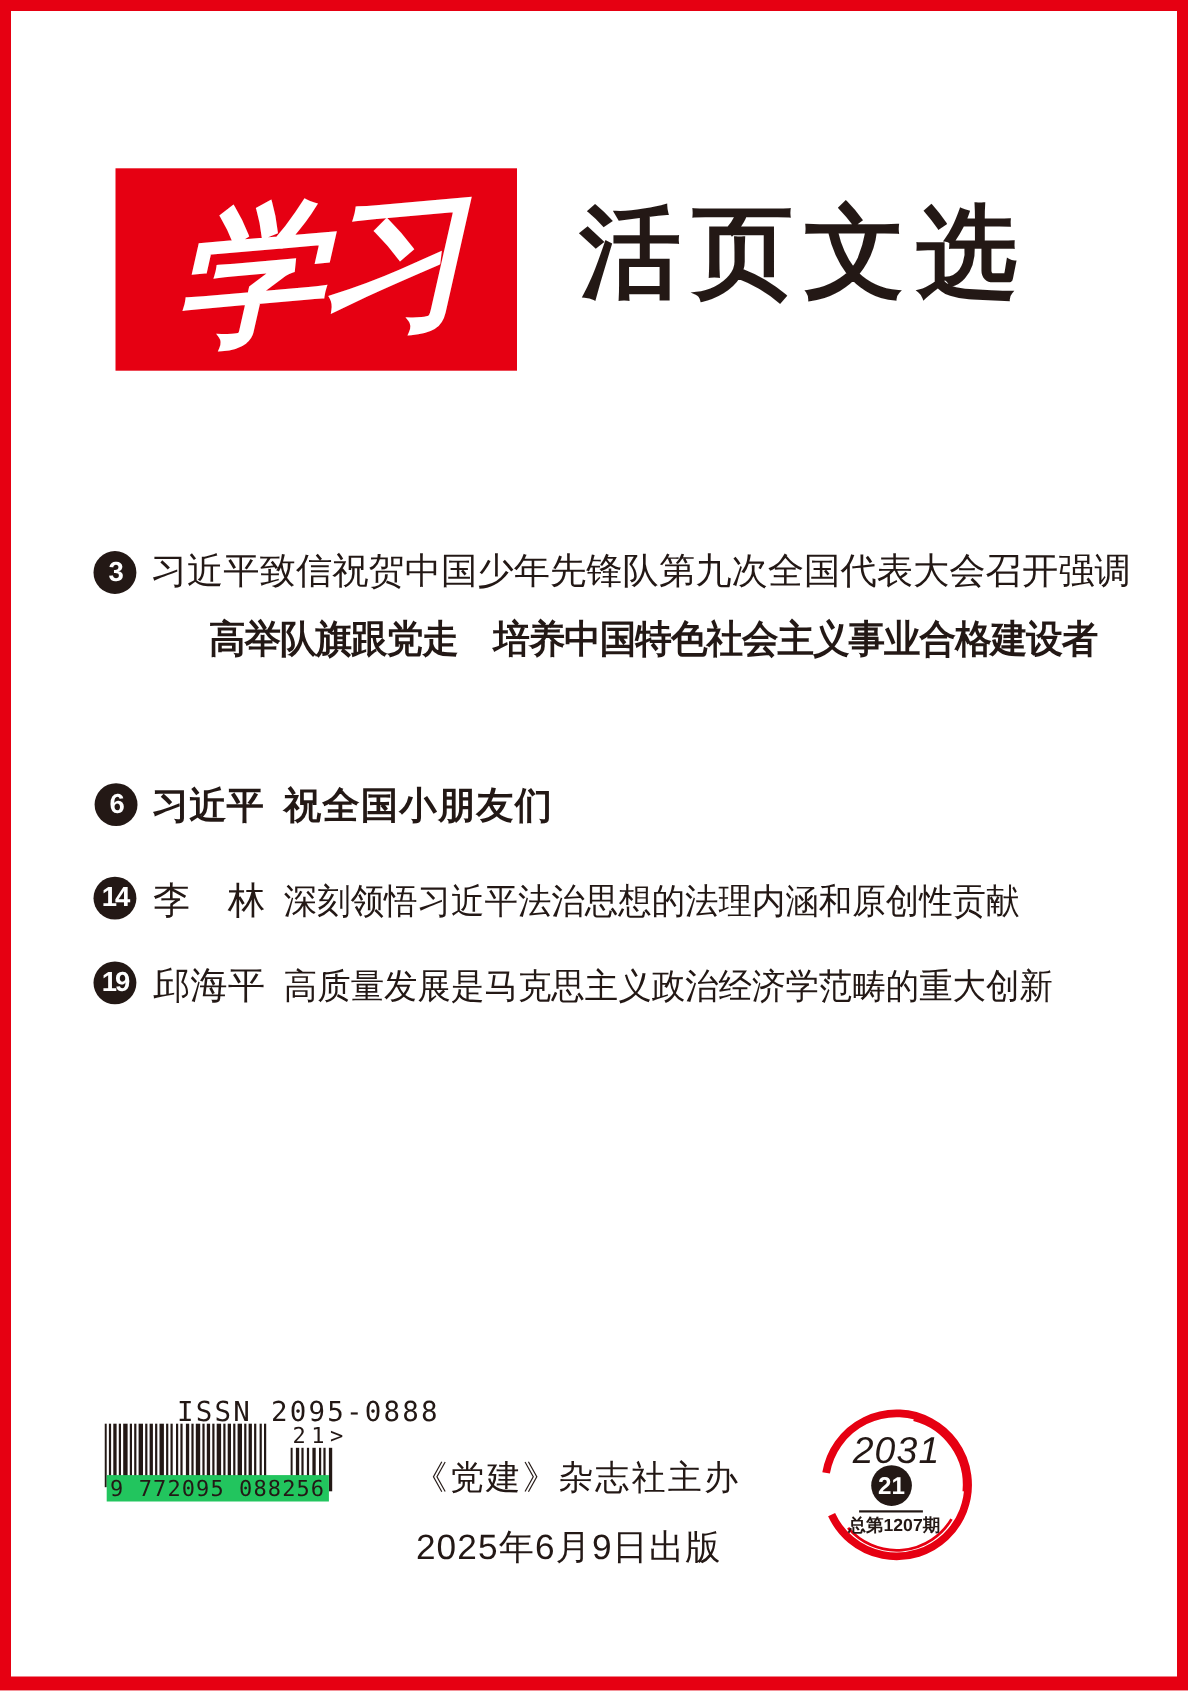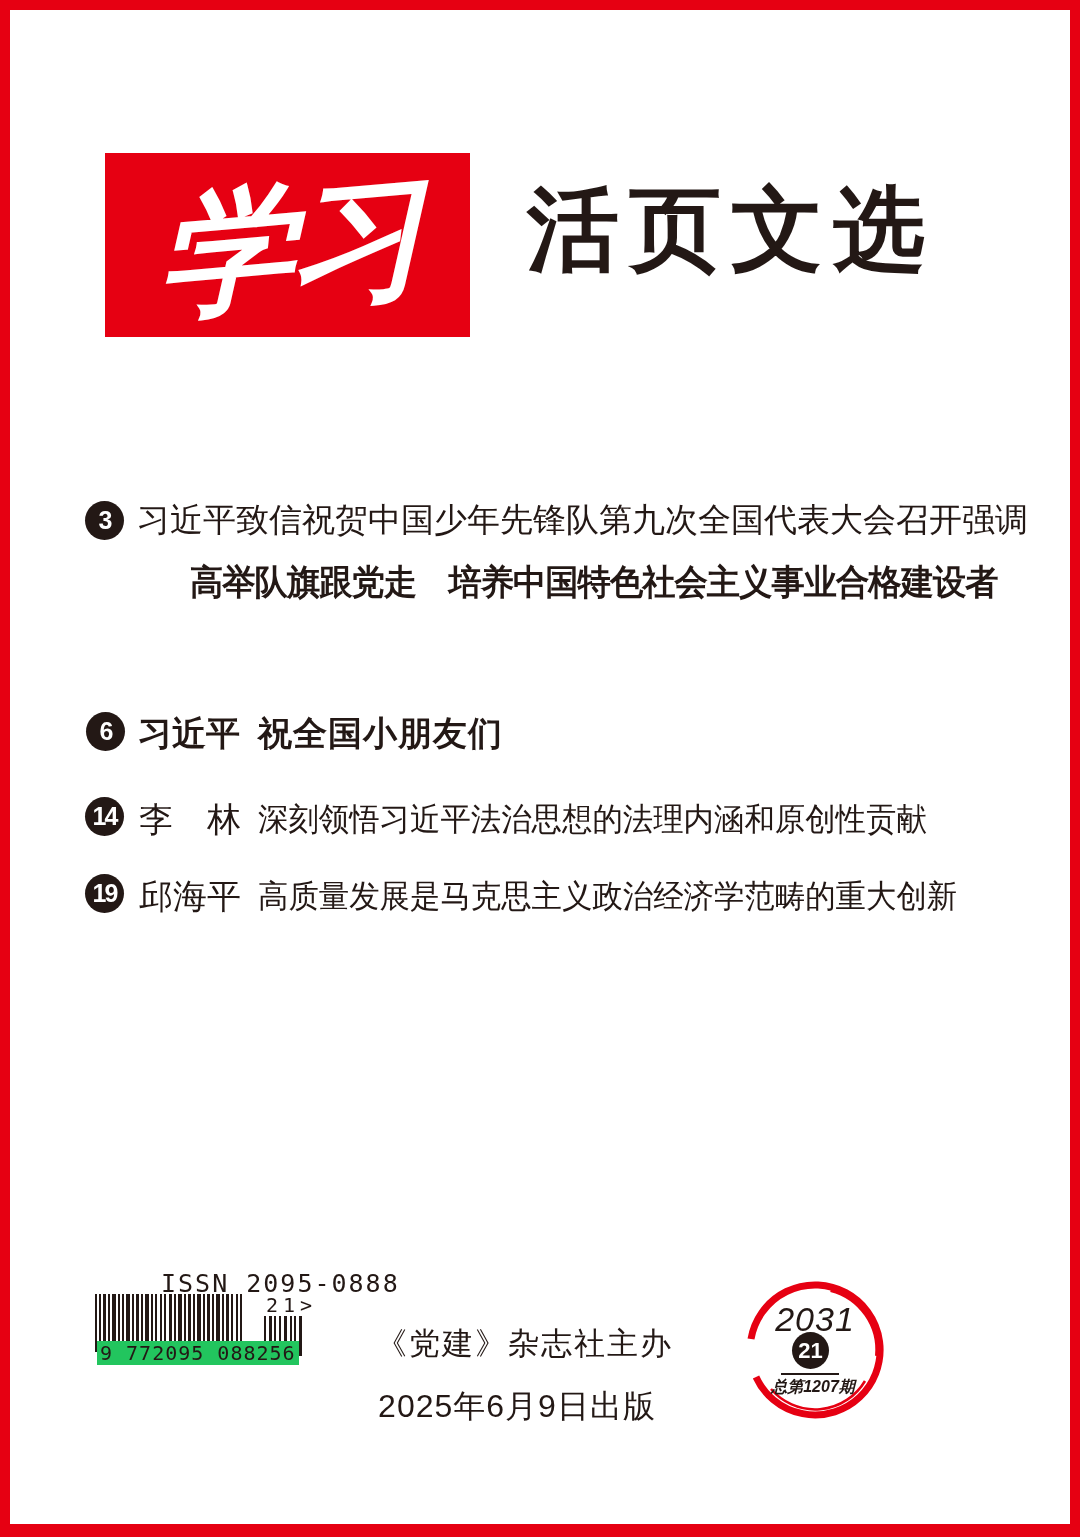--- a/index.html
+++ b/index.html
@@ -94,21 +94,21 @@
   }
   .badge-issue {
     position:absolute; left:57px; top:52px; width:37px; height:37px;
     border-radius:50%; background:#231815; color:#ffffff;
     font-weight:bold; font-size:22px;
     display:flex; align-items:center; justify-content:center;
   }
   .badge-line { position:absolute; left:46px; top:93px; width:58px; height:2px; background:#231815; }
   .badge-cumulative {
     position:absolute; left:0; right:4px; top:97px; text-align:center;
-    font-size:16px; font-weight:bold; letter-spacing:0;font-style:italic;
+    font-size:16px; font-weight:bold; letter-spacing:0;
   }
 </style>
 </head>
 <body>
 
 <div class="page">
 
   <div class="logo-box">
     <span class="logo-text">学习</span>
   </div>

